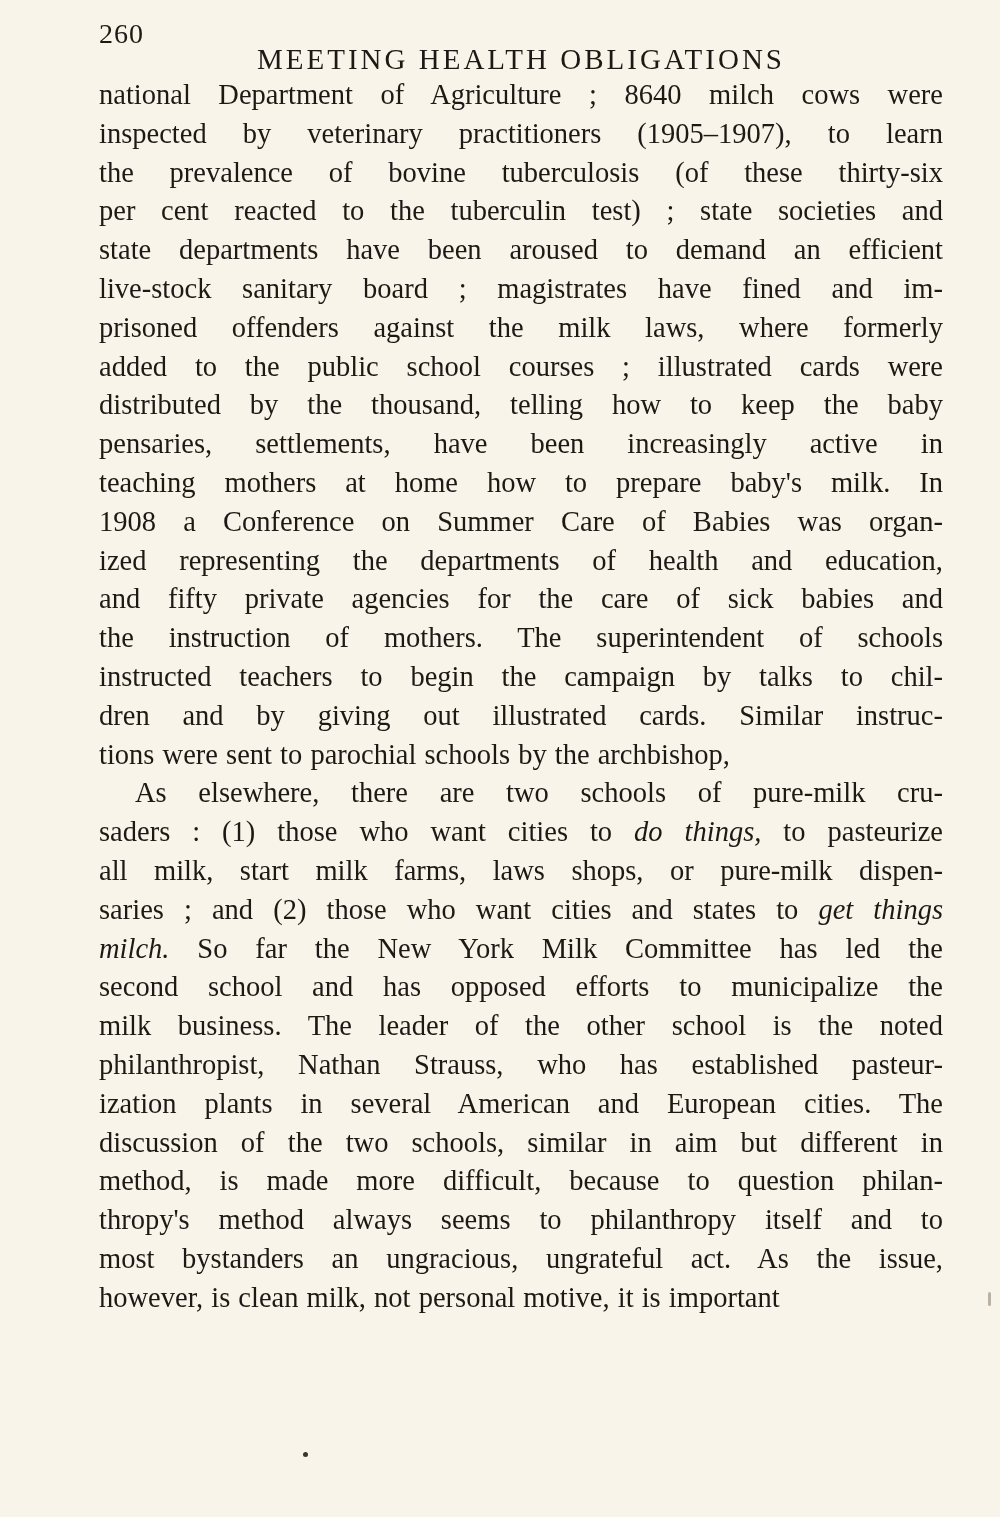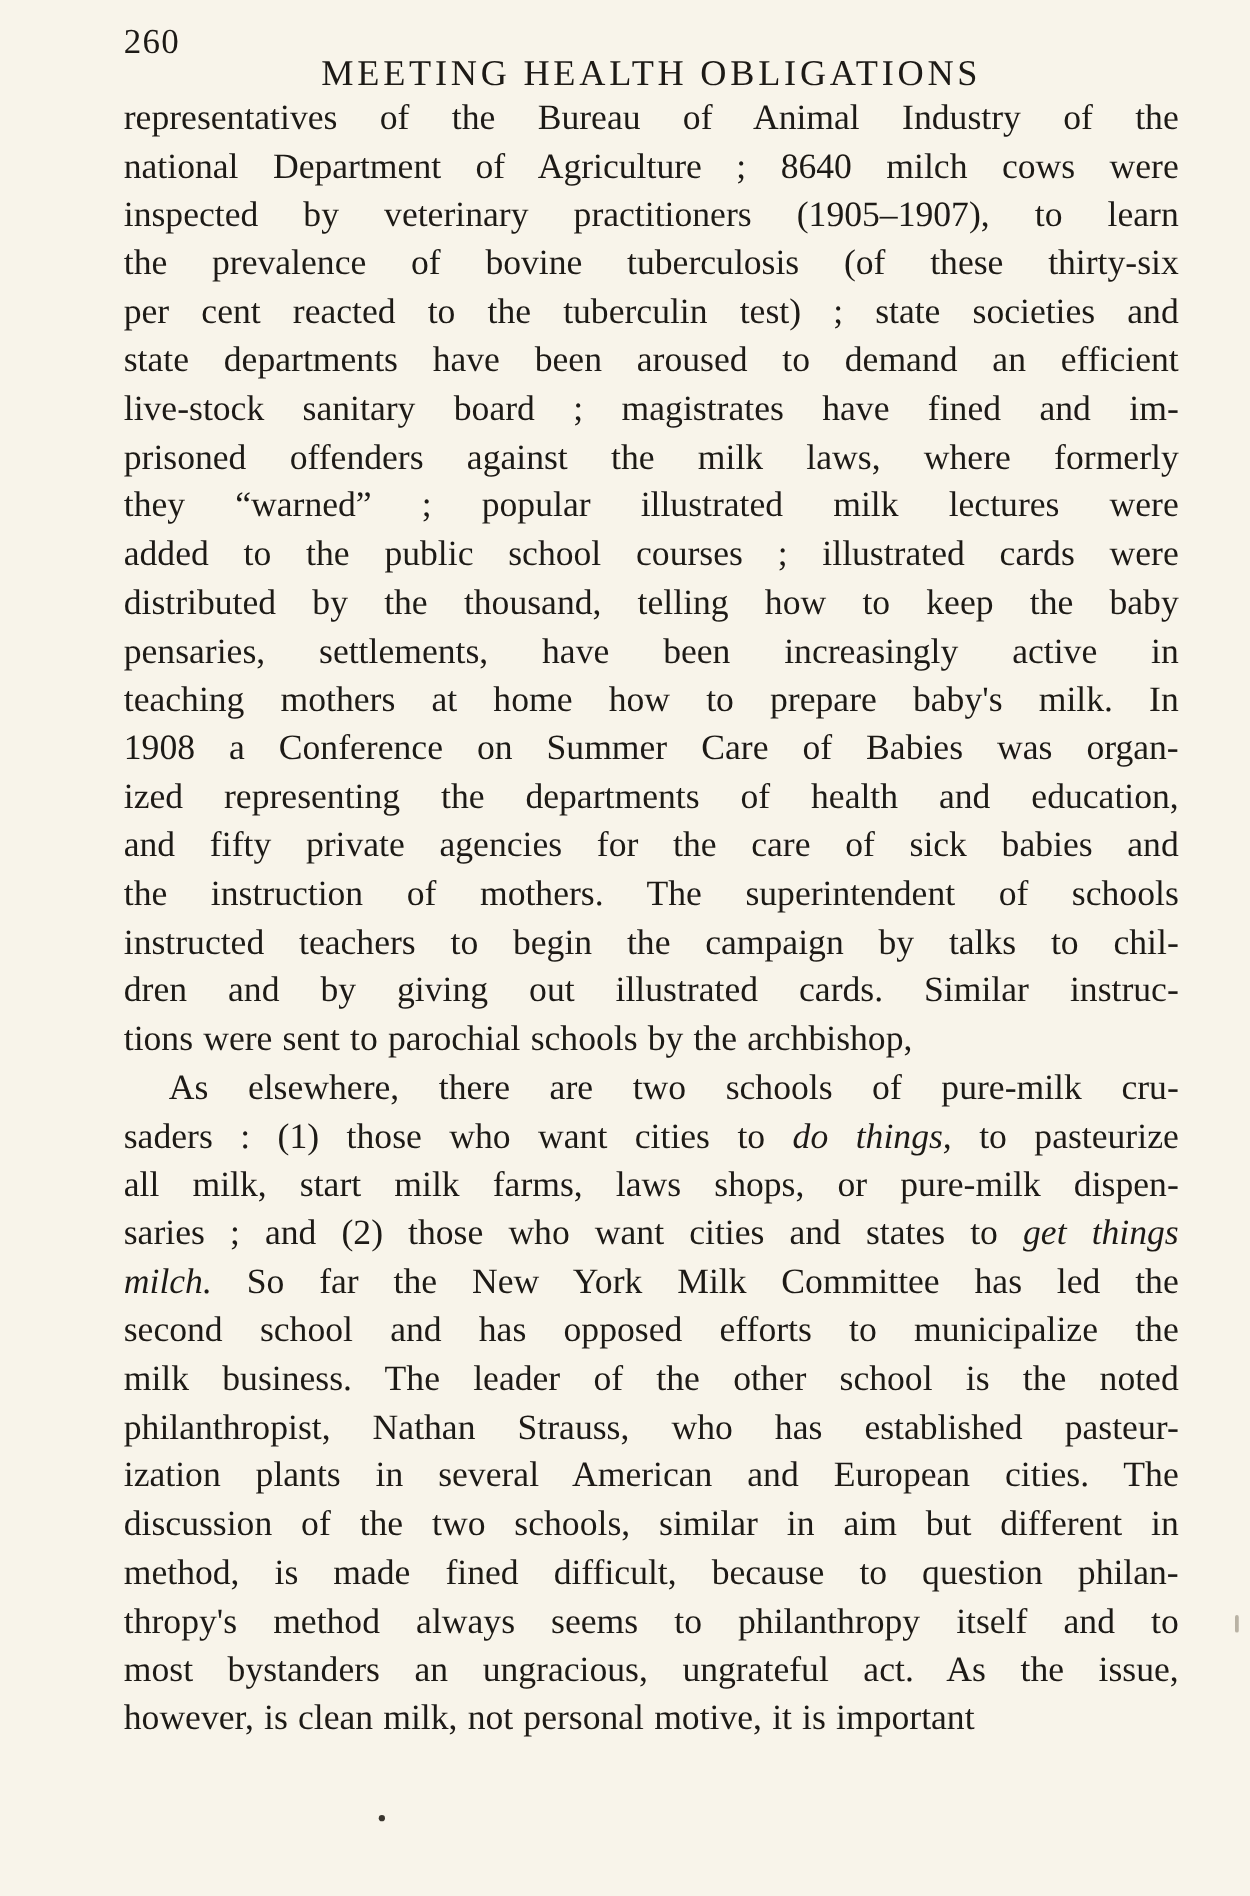--- a/index.html
+++ b/index.html
@@ -93,29 +93,27 @@
 <body style="background: rgb(248, 244, 234); color: rgb(29, 26, 22);">
 
 <div class="page">
   <div class="text-block">
     <div class="header-row">
       <span class="page-number">260</span>
       <span class="running-title">MEETING HEALTH OBLIGATIONS</span>
     </div>
     <div>
         <div class="paragraph">
-          <div class="line">representatives of the Bureau of Animal Industry of the</div>
           <div class="line">national Department of Agriculture ; 8640 milch cows were</div>
           <div class="line">inspected by veterinary practitioners (1905–1907), to learn</div>
           <div class="line">the prevalence of bovine tuberculosis (of these thirty-six</div>
           <div class="line">per cent reacted to the tuberculin test) ; state societies and</div>
           <div class="line">state departments have been aroused to demand an efficient</div>
           <div class="line">live-stock sanitary board ; magistrates have fined and im-</div>
           <div class="line">prisoned offenders against the milk laws, where formerly</div>
-          <div class="line">they “warned” ; popular illustrated milk lectures were</div>
           <div class="line">added to the public school courses ; illustrated cards were</div>
           <div class="line">distributed by the thousand, telling how to keep the baby</div>
           <div class="line">pensaries, settlements, have been increasingly active in</div>
           <div class="line">teaching mothers at home how to prepare baby's milk.  In</div>
           <div class="line">1908 a Conference on Summer Care of Babies was organ-</div>
           <div class="line">ized representing the departments of health and education,</div>
           <div class="line">and fifty private agencies for the care of sick babies and</div>
           <div class="line">the instruction of mothers.  The superintendent of schools</div>
           <div class="line">instructed teachers to begin the campaign by talks to chil-</div>
           <div class="line">dren and by giving out illustrated cards.  Similar instruc-</div>
@@ -125,21 +123,21 @@
           <div class="line indent">As elsewhere, there are two schools of pure-milk cru-</div>
           <div class="line"><span>saders : (1) those who want cities to </span><span class="italic">do things,</span><span> to pasteurize</span></div>
           <div class="line">all milk, start milk farms, laws shops, or pure-milk dispen-</div>
           <div class="line"><span>saries ; and (2) those who want cities and states to </span><span class="italic">get things</span></div>
           <div class="line"><span class="italic">milch.</span><span>  So far the New York Milk Committee has led the</span></div>
           <div class="line">second school and has opposed efforts to municipalize the</div>
           <div class="line">milk business.  The leader of the other school is the noted</div>
           <div class="line">philanthropist, Nathan Strauss, who has established pasteur-</div>
           <div class="line">ization plants in several American and European cities.  The</div>
           <div class="line">discussion of the two schools, similar in aim but different in</div>
-          <div class="line">method, is made fined difficult, because to question philan-</div>
+          <div class="line">method, is made more difficult, because to question philan-</div>
           <div class="line">thropy's method always seems to philanthropy itself and to</div>
           <div class="line">most bystanders an ungracious, ungrateful act.  As the issue,</div>
           <div class="line para-end">however, is clean milk, not personal motive, it is important</div>
         </div>
       </div>
   </div>
   <div class="speck dot-bottom"></div>
   <div class="edge-mark"></div>
 </div>
 

